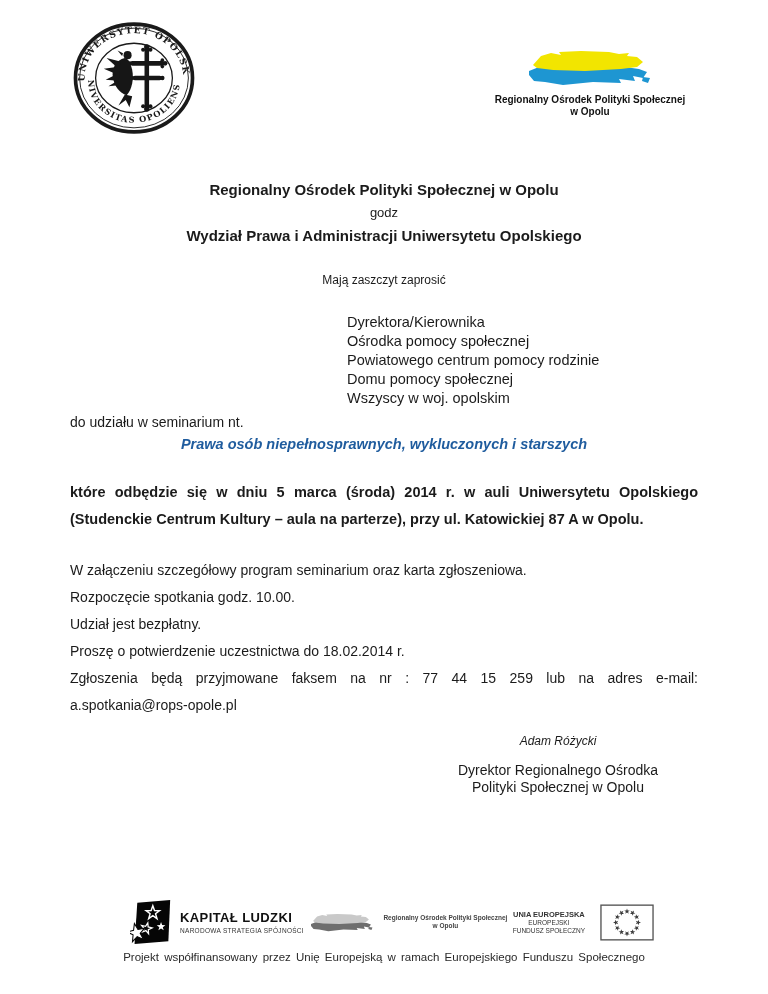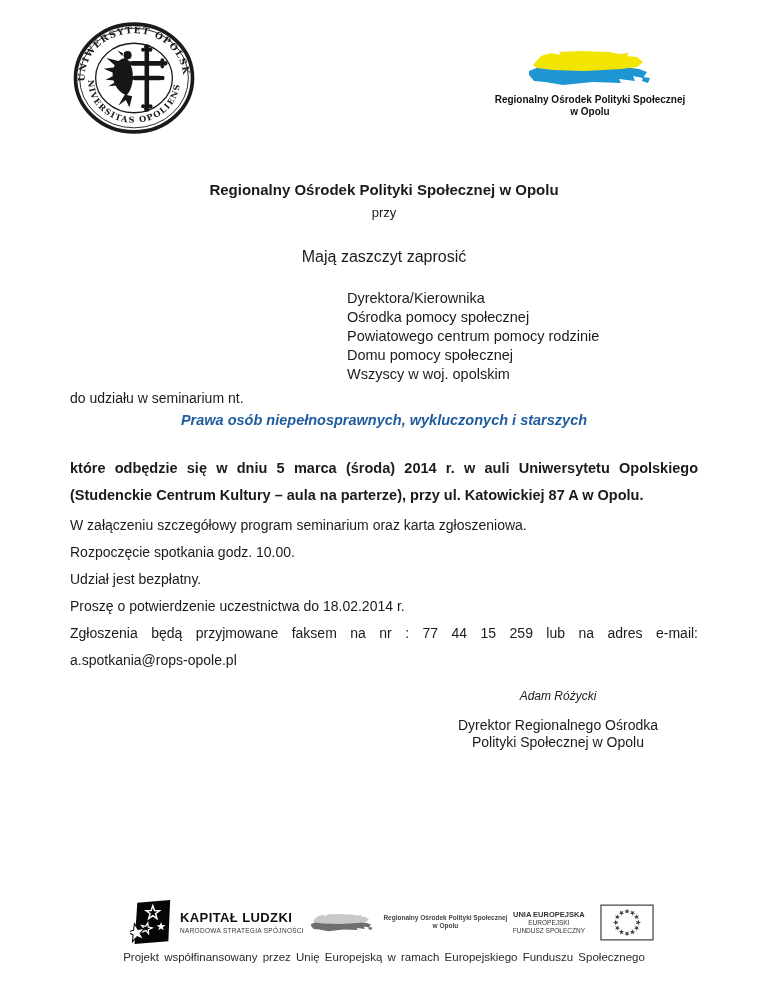--- a/index.html
+++ b/index.html
@@ -12,28 +12,28 @@
   .seal-arc{font-family:"DejaVu Serif",serif;font-weight:bold;font-size:10px;letter-spacing:1.4px;fill:#1a1a1a;}
   .rops-header{position:absolute;top:44px;right:70px;width:216px;text-align:center;}
   .rops-header svg{width:130px;height:46px;display:block;margin:0 auto 4px auto;}
   .rops-caption{font-size:10px;font-weight:bold;line-height:12px;color:#111;}
   
   .content{position:absolute;top:181px;left:70px;width:628px;font-size:14px;line-height:17px;}
   .b{font-weight:normal;}
   .org{font-size:15px;line-height:18px;font-weight:bold;text-align:center;}
   .oraz{font-size:13px;line-height:16px;text-align:center;margin-top:6px;}
   .org2{margin-top:6px;}
-  .invite{margin-top:27px;text-align:center;font-size:16px;}
+  .invite{margin-top:27px;text-align:center;font-size:12px;}
   .addressees{margin-top:24px;margin-left:277px;font-size:14.5px;line-height:19px;}
   .sem-intro{margin-top:6px;font-size:14px;}
   .sem-title{margin-top:5px;text-align:center;font-size:14.5px;font-weight:bold;font-style:italic;}
   .details{margin-top:26px;font-size:14.5px;font-weight:bold;line-height:27px;}
   .jline{text-align:justify;text-align-last:justify;}
   .para{margin-top:10px;font-size:14px;line-height:17px;}
-  .para.first{margin-top:8px;}
+  .para.first{margin-top:29px;}
   .signature{width:280px;margin-left:auto;margin-top:18px;text-align:center;}
   .sig-name{font-style:italic;font-size:12px;line-height:18px;}
   .sig-title{margin-top:12px;font-size:14px;line-height:17px;text-align:center;}
   
   .footer-strip{position:absolute;top:897px;left:130px;width:524px;height:50px;
     display:flex;align-items:center;justify-content:space-between;}
   .fgroup{display:flex;align-items:center;}
   .kl-emblem{width:42px;height:48px;}
   .kl-text{margin-left:8px;}
   .kl-title{font-size:13px;font-weight:bold;letter-spacing:.4px;color:#111;line-height:14px;}
@@ -108,21 +108,22 @@
       <use href="#brush-bottom" fill="#1e96d2"></use>
       <use href="#brush-spot" fill="#1e96d2"></use>
       <use href="#brush-top" fill="#f2e500"></use>
     </svg>
     <div class="rops-caption">Regionalny Ośrodek Polityki Społecznej</div>
     <div class="rops-caption">w Opolu</div>
   </div>
 
   <div class="content">
     <div class="org">Regionalny Ośrodek Polityki Społecznej w Opolu</div>
-    <div class="oraz">przy</div>
+    <div class="oraz">godz</div>
+    <div class="org org2">Wydział Prawa i Administracji Uniwersytetu Opolskiego</div>
 
     <div class="invite">Mają zaszczyt zaprosić</div>
 
     <div class="addressees">
       <div>Dyrektora/Kierownika</div>
       <div>Ośrodka pomocy społecznej</div>
       <div>Powiatowego centrum pomocy rodzinie</div>
       <div>Domu pomocy społecznej</div>
       <div>Wszyscy w woj. opolskim</div>
     </div>

